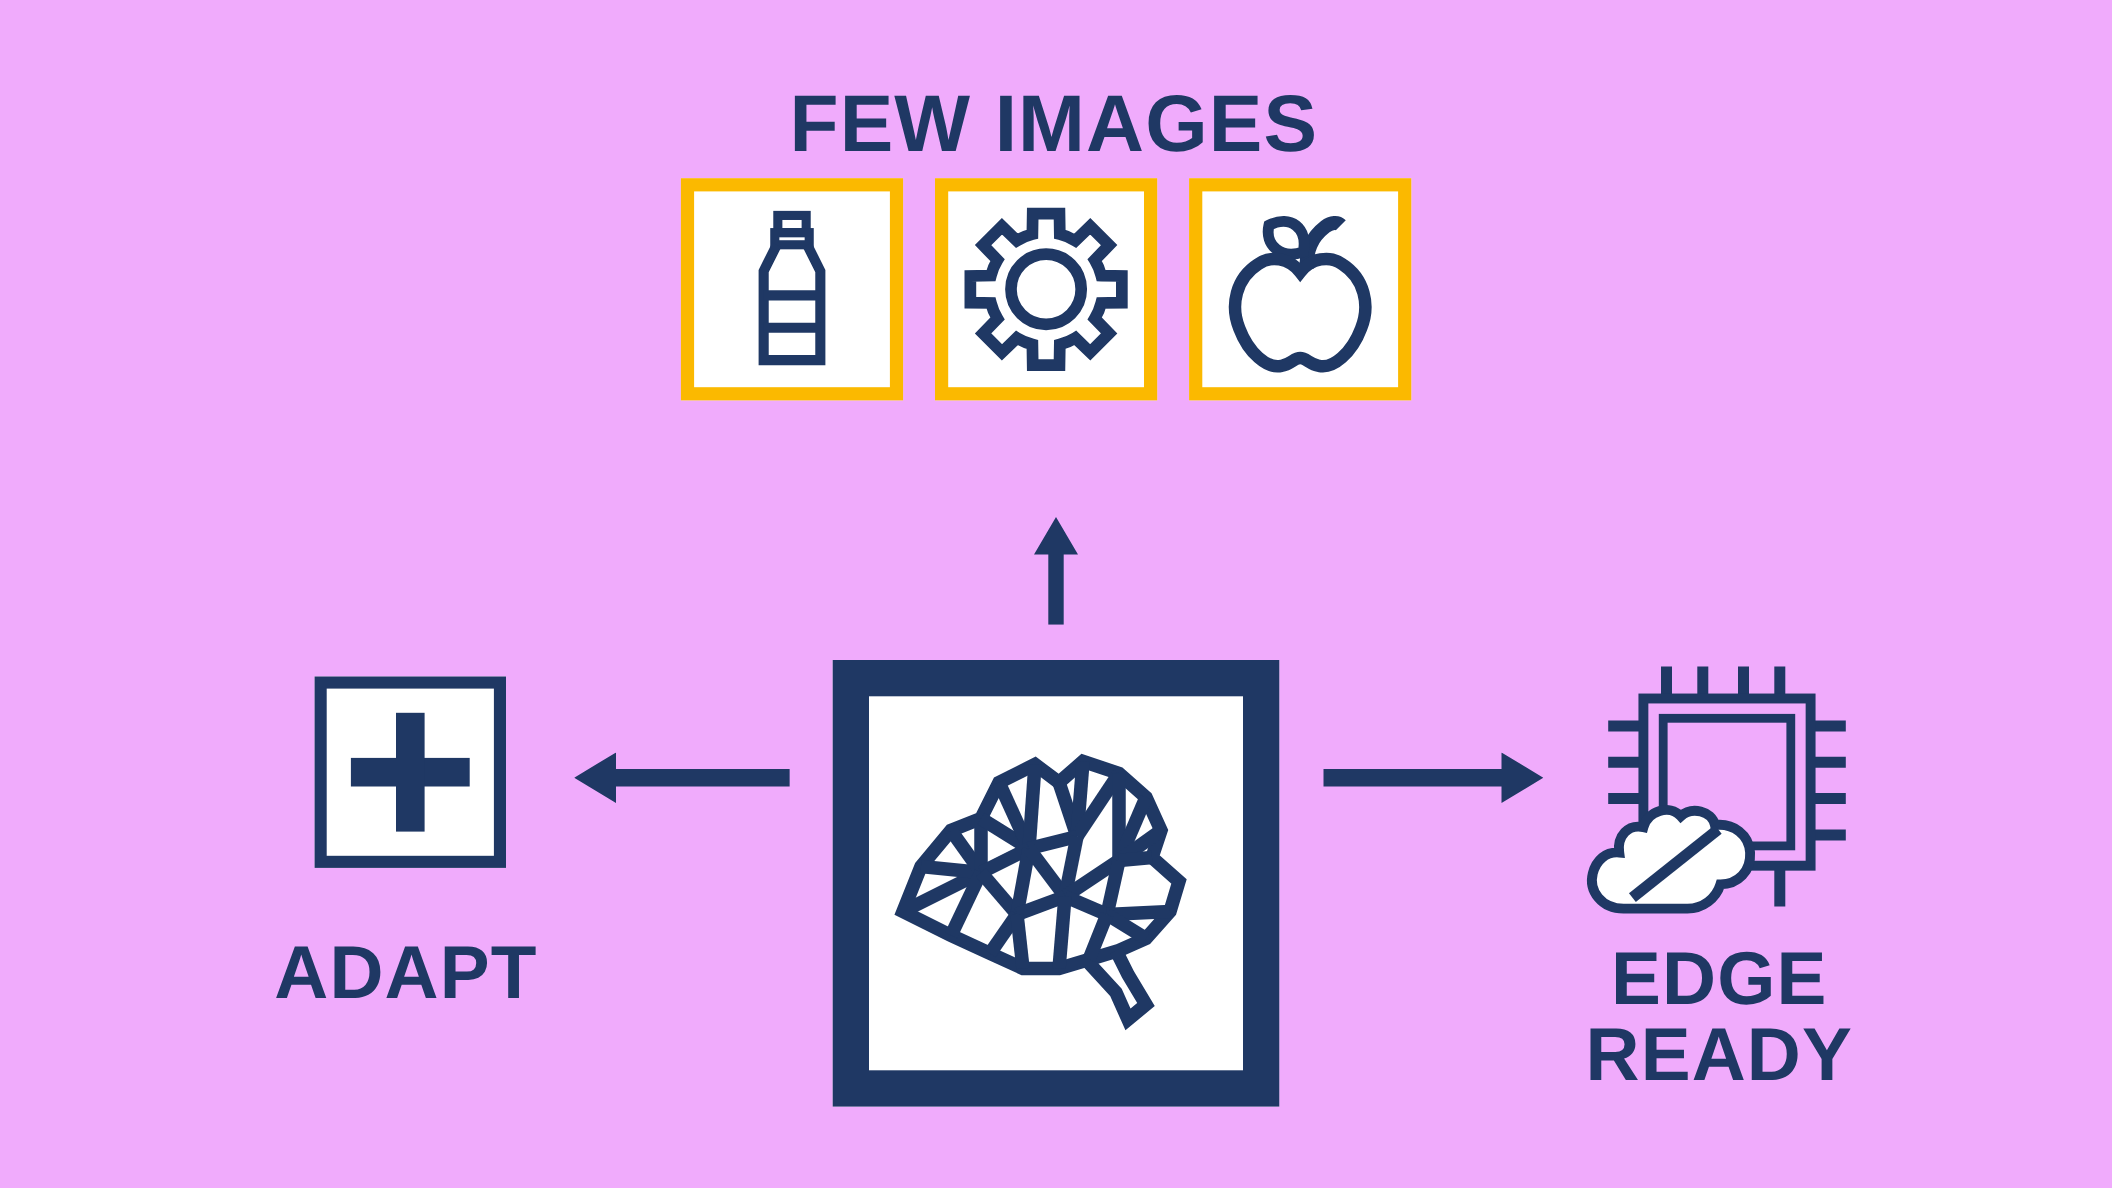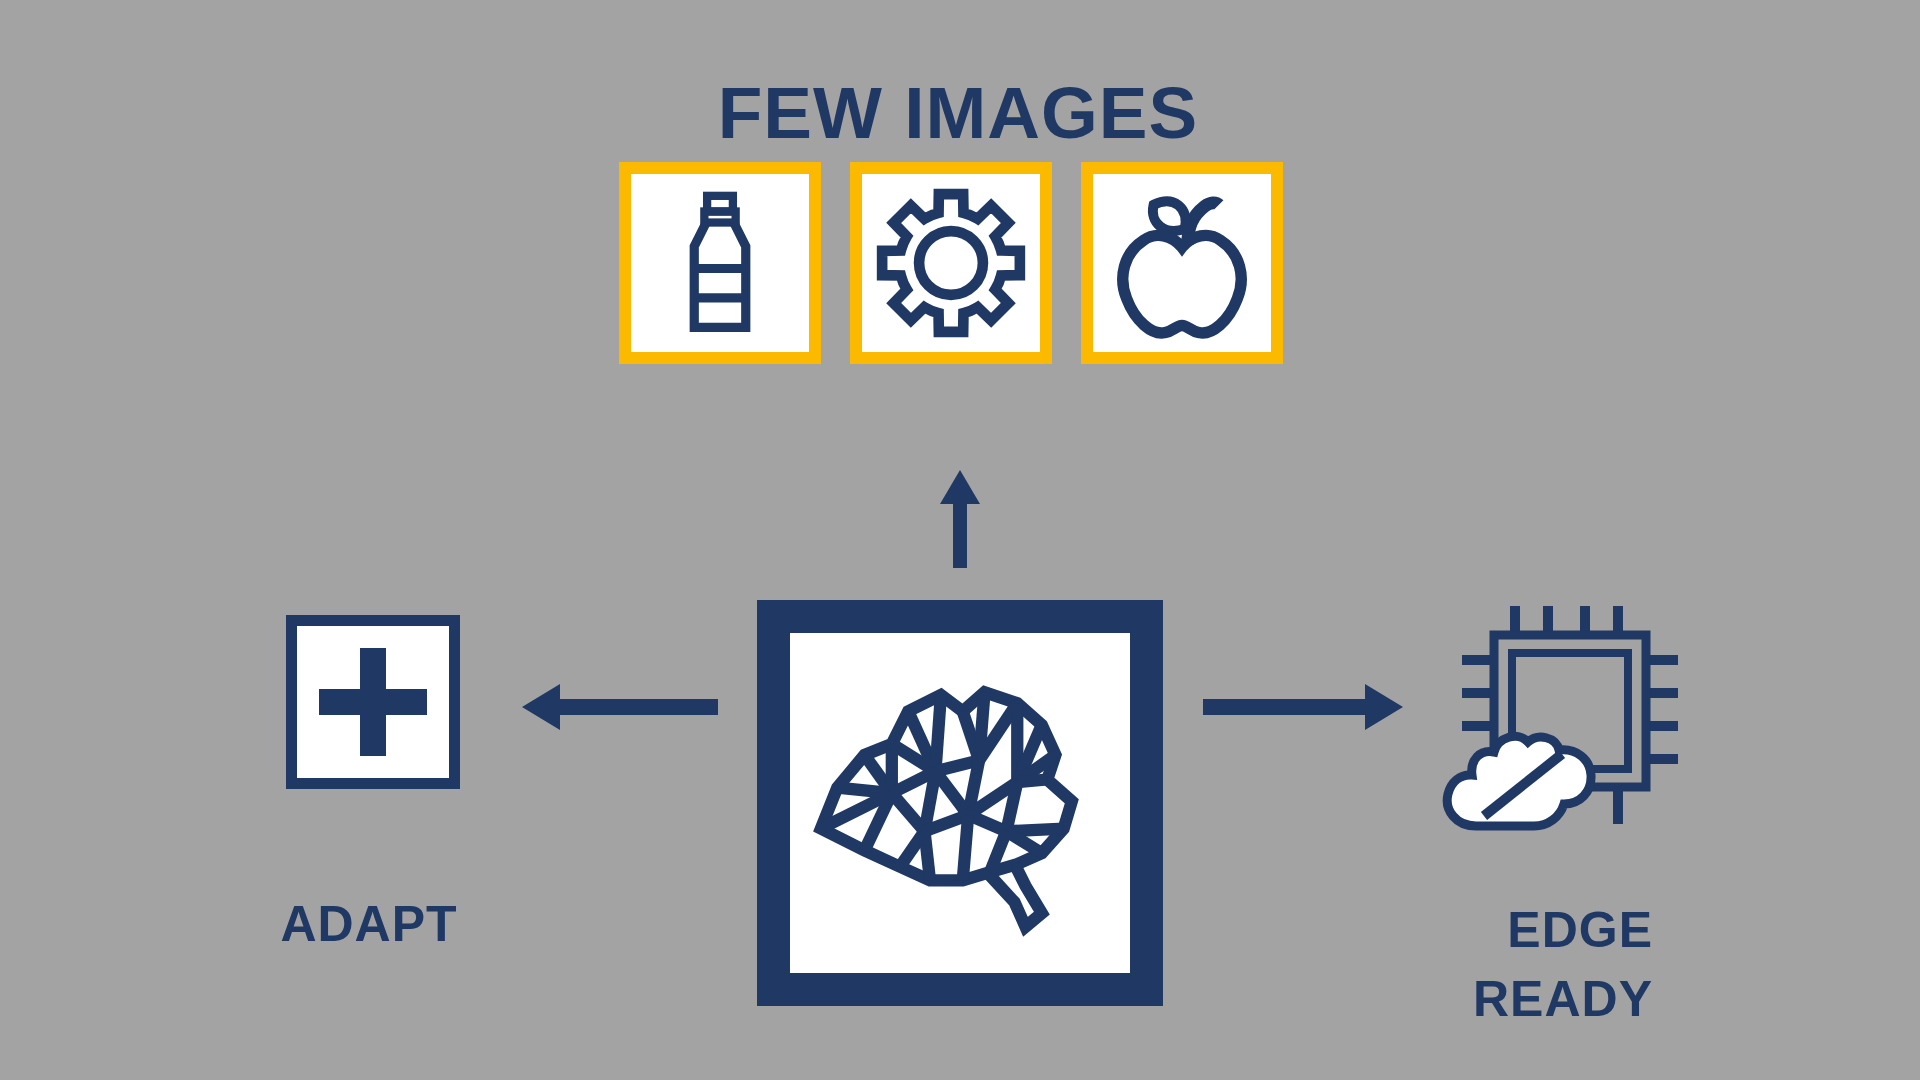--- a/index.html
+++ b/index.html
@@ -1,41 +1,40 @@
 <!DOCTYPE html>
 <html><head>
 <meta charset="utf-8">
 <style>
   html,body{margin:0;padding:0;background:#ffffff;}
   #canvas{
     position:relative;
     width:1920px;height:1080px;
-    background:#a3a3a3;
+    background:#f0abfc;
     overflow:hidden;
     font-family:"Liberation Sans","DejaVu Sans",sans-serif;
   }
   .navy-text{
     color:#1f3864;
     font-weight:700;
     letter-spacing:1px;
     white-space:nowrap;
   }
   .big-title{
     position:absolute;
     font-size:73px;
     line-height:73px;
     transform:translateX(-50%);
   }
   .side-label{
     position:absolute;
-    font-size:50px;
+    font-size:68px;
     line-height:69px;
     text-align:center;
     transform:translateX(-50%);
-    margin-top:40px;
   }
   
   .image-box-row{
     position:absolute;
     left:951px;top:162px;
     transform:translateX(-50%);
     display:flex;
     gap:29px;
   }
   .image-box{
@@ -202,18 +201,18 @@
       <rect class="stroke-navy" x="72" y="57" width="116" height="116" stroke-width="8"></rect>
     </g>
     <g>
       <path d="M36,230 C16,230 4,214 8,198 C11,186 20,178 32,179 C30,164 40,153 54,156
                C58,141 78,135 88,146 C98,137 116,141 119,154 C136,152 150,163 151,179
                C152,196 140,208 124,208 C120,221 108,230 94,230 Z" fill="#ffffff" stroke="#1f3864" stroke-width="9"></path>
       <line class="stroke-navy" x1="44" y1="220" x2="122" y2="158" stroke-width="10"></line>
     </g>
   </svg>
 
-  <div class="side-label navy-text" style="left:1563px;top:856px;text-align:right;">
+  <div class="side-label navy-text" style="left:1563px;top:856px;">
     <div>EDGE</div>
     <div>READY</div>
   </div>
 
 </div>
 
 </body></html>

